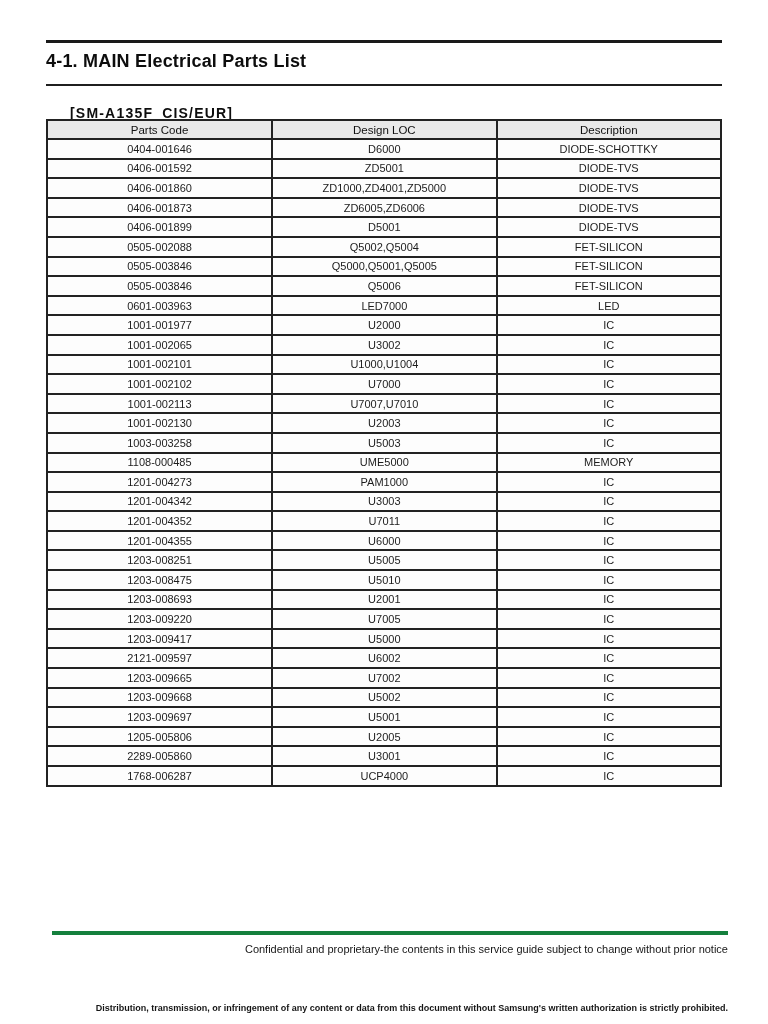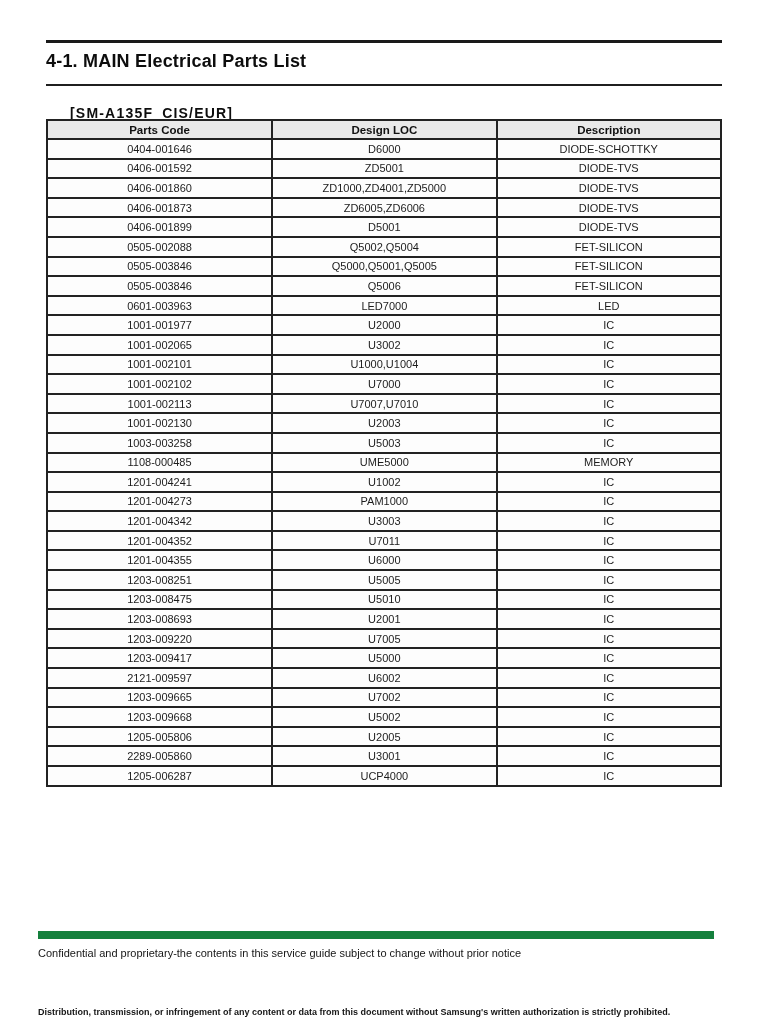--- a/index.html
+++ b/index.html
@@ -62,38 +62,38 @@
     border: 2px solid #222222;
     text-align: center;
     vertical-align: middle;
     padding: 0 4px;
     overflow: hidden;
     white-space: nowrap;
   }
   table.parts th {
     background: #e9e9e9;
     font-size: 11.5px;
-    font-weight: bold;
+    font-weight: normal;
     height: 17px;
     color: #111111;
   }
   table.parts td {
     background: #fdfdfd;
     font-size: 11px;
     height: 17.6px;
     color: #1c1c1c;
   }
   .footer {
     position: absolute;
-    left: 38px;
+    left: 52px;
     top: 931px;
     width: 676px;
-    border-top: 8px solid #15803d;
+    border-top: 4px solid #15803d;
     padding-top: 8px;
-    text-align: left;
+    text-align: right;
   }
   .footer-line1 {
     font-size: 11px;
     color: #161616;
     margin-bottom: 5px;
   }
   .footer-line2 {
     font-size: 9px;
     font-weight: bold;
     color: #161616;
@@ -206,25 +206,20 @@
           <td>1003-003258</td>
           <td>U5003</td>
           <td>IC</td>
         </tr>
         <tr>
           <td>1108-000485</td>
           <td>UME5000</td>
           <td>MEMORY</td>
         </tr>
         <tr>
-          <td>1201-004241</td>
-          <td>U1002</td>
-          <td>IC</td>
-        </tr>
-        <tr>
           <td>1201-004273</td>
           <td>PAM1000</td>
           <td>IC</td>
         </tr>
         <tr>
           <td>1201-004342</td>
           <td>U3003</td>
           <td>IC</td>
         </tr>
         <tr>
@@ -271,31 +266,36 @@
           <td>1203-009665</td>
           <td>U7002</td>
           <td>IC</td>
         </tr>
         <tr>
           <td>1203-009668</td>
           <td>U5002</td>
           <td>IC</td>
         </tr>
         <tr>
+          <td>1203-009697</td>
+          <td>U5001</td>
+          <td>IC</td>
+        </tr>
+        <tr>
           <td>1205-005806</td>
           <td>U2005</td>
           <td>IC</td>
         </tr>
         <tr>
           <td>2289-005860</td>
           <td>U3001</td>
           <td>IC</td>
         </tr>
         <tr>
-          <td>1205-006287</td>
+          <td>1768-006287</td>
           <td>UCP4000</td>
           <td>IC</td>
         </tr>
       </tbody>
   </table>
 
   <div class="footer">
     <div class="footer-line1">Confidential and proprietary-the contents in this service guide subject to change without prior notice</div>
     <div class="footer-line2">Distribution, transmission, or infringement of any content or data from this document without Samsung's written authorization is strictly prohibited.</div>
   </div>

